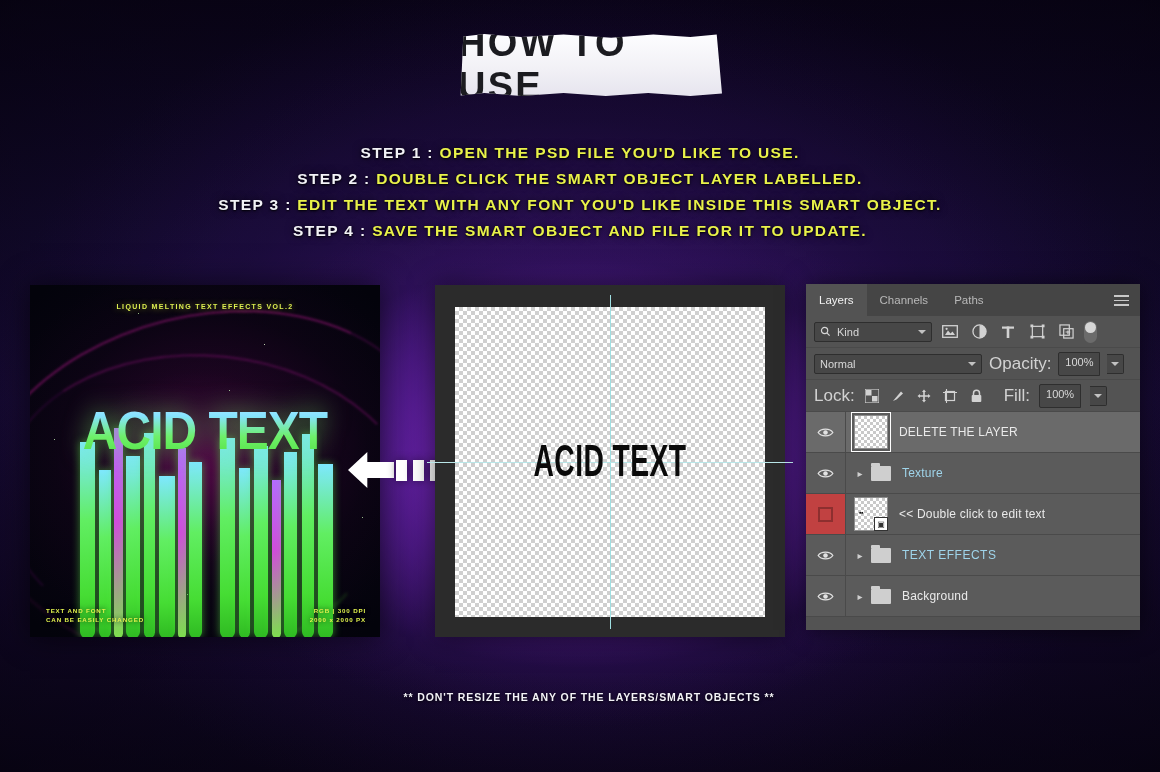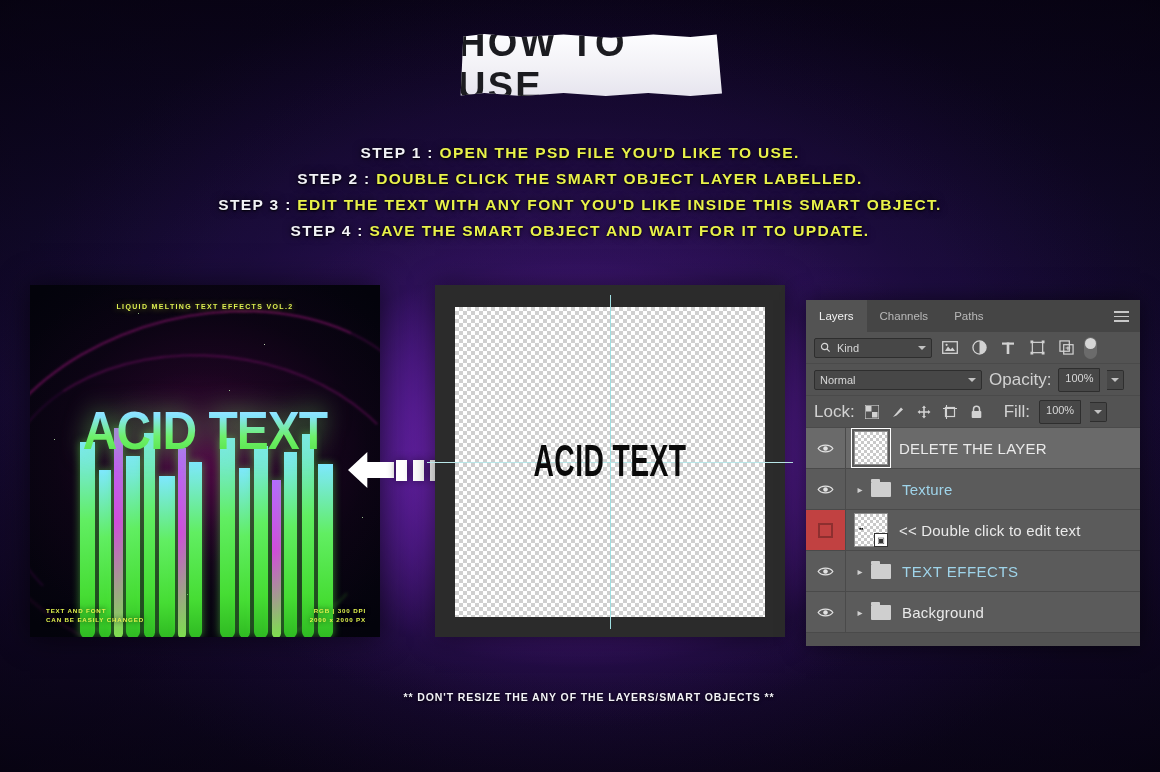--- a/index.html
+++ b/index.html
@@ -138,21 +138,21 @@
   .guide-h{ position:absolute; top:50%; left:-28px; width:366px; height:1px; background:#b9e6e8; }
   #so-text{
     position:absolute; left:0; top:50%; width:100%; text-align:center;
     transform:translateY(-52%) scaleY(1.45) scaleX(.94);
     font-size:30px; font-weight:bold; letter-spacing:.5px; color:#0a0a0a;
     font-family:"Liberation Sans", sans-serif;
   }
 
   
   #ps-panel{
-    position:absolute; left:806px; top:300px; width:334px; height:346px;
+    position:absolute; left:806px; top:284px; width:334px; height:346px;
     background:#535353; color:#d8d8d8; font-size:11.5px;
     box-shadow:0 0 22px rgba(0,0,0,.55);
   }
   #ps-tabs{ display:flex; align-items:flex-end; height:32px; background:#454545; position:relative; }
   .ps-tab{ padding:0 13px; height:32px; line-height:32px; font-size:11.5px; color:#b9b9b9; cursor:default; }
   .ps-tab.active{ background:#535353; color:#f2f2f2; }
   #ps-menu{ position:absolute; right:11px; top:11px; width:15px; height:11px; display:flex;
             flex-direction:column; justify-content:space-between; }
   #ps-menu i{ display:block; height:1.6px; background:#c8c8c8; }
 
@@ -198,21 +198,21 @@
   .so-badge{ position:absolute; right:-1px; bottom:-1px; width:14px; height:14px; background:#fff;
              border:1px solid #333; display:flex; align-items:center; justify-content:center;
              font-size:8px; color:#333; }
   .mini-text{ position:absolute; left:4px; top:11px; font-size:7px; font-weight:bold; color:#111;
               letter-spacing:-.5px; }
   .arrowtog{ width:16px; text-align:center; color:#cfcfcf; font-size:10px; flex:0 0 16px; margin-left:6px; }
   .folder{ width:20px; height:15px; flex:0 0 20px; margin-left:3px; position:relative;
            background:#cfcfcf; border-radius:1px; }
   .folder::before{ content:""; position:absolute; left:0; top:-3px; width:9px; height:3px;
                    background:#cfcfcf; border-radius:1px 1px 0 0; }
-  .lname{ margin-left:11px; font-size:15px; color:#eaeaea; letter-spacing:.2px; }
+  .lname{ margin-left:11px; font-size:12px; color:#eaeaea; letter-spacing:.2px; }
   .lname.blue{ color:#9fd4ea; }
   .lname.caps{ letter-spacing:.5px; }
 
   
   #footer{ position:absolute; left:0; top:688px; width:1160px; text-align:center;padding-left:18px; }
   .foot-line{ font-size:10.5px; font-weight:bold; letter-spacing:.9px; color:#f3f3f7; line-height:18px;
               text-shadow:0 1px 3px rgba(0,0,0,.8); }
 </style>
 </head>
 <body>
@@ -232,21 +232,21 @@
     <div class="step">
       <span class="lbl">STEP 2 :</span>
       <span class="txt">DOUBLE CLICK THE SMART OBJECT LAYER LABELLED.</span>
     </div>
     <div class="step">
       <span class="lbl">STEP 3 :</span>
       <span class="txt">EDIT THE TEXT WITH ANY FONT YOU'D LIKE INSIDE THIS SMART OBJECT.</span>
     </div>
     <div class="step">
       <span class="lbl">STEP 4 :</span>
-      <span class="txt">SAVE THE SMART OBJECT AND WAIT FOR IT TO UPDATE.</span>
+      <span class="txt">SAVE THE SMART OBJECT AND FILE FOR IT TO UPDATE.</span>
     </div>
   </div>
 
   <div id="poster">
     <div class="nebula"></div>
     <div class="swirl sw1"></div>
     <div class="swirl sw2"></div>
     <div class="swirl sw3"></div>
     <div class="swirl sw4"></div>
     <div class="stars"></div>

